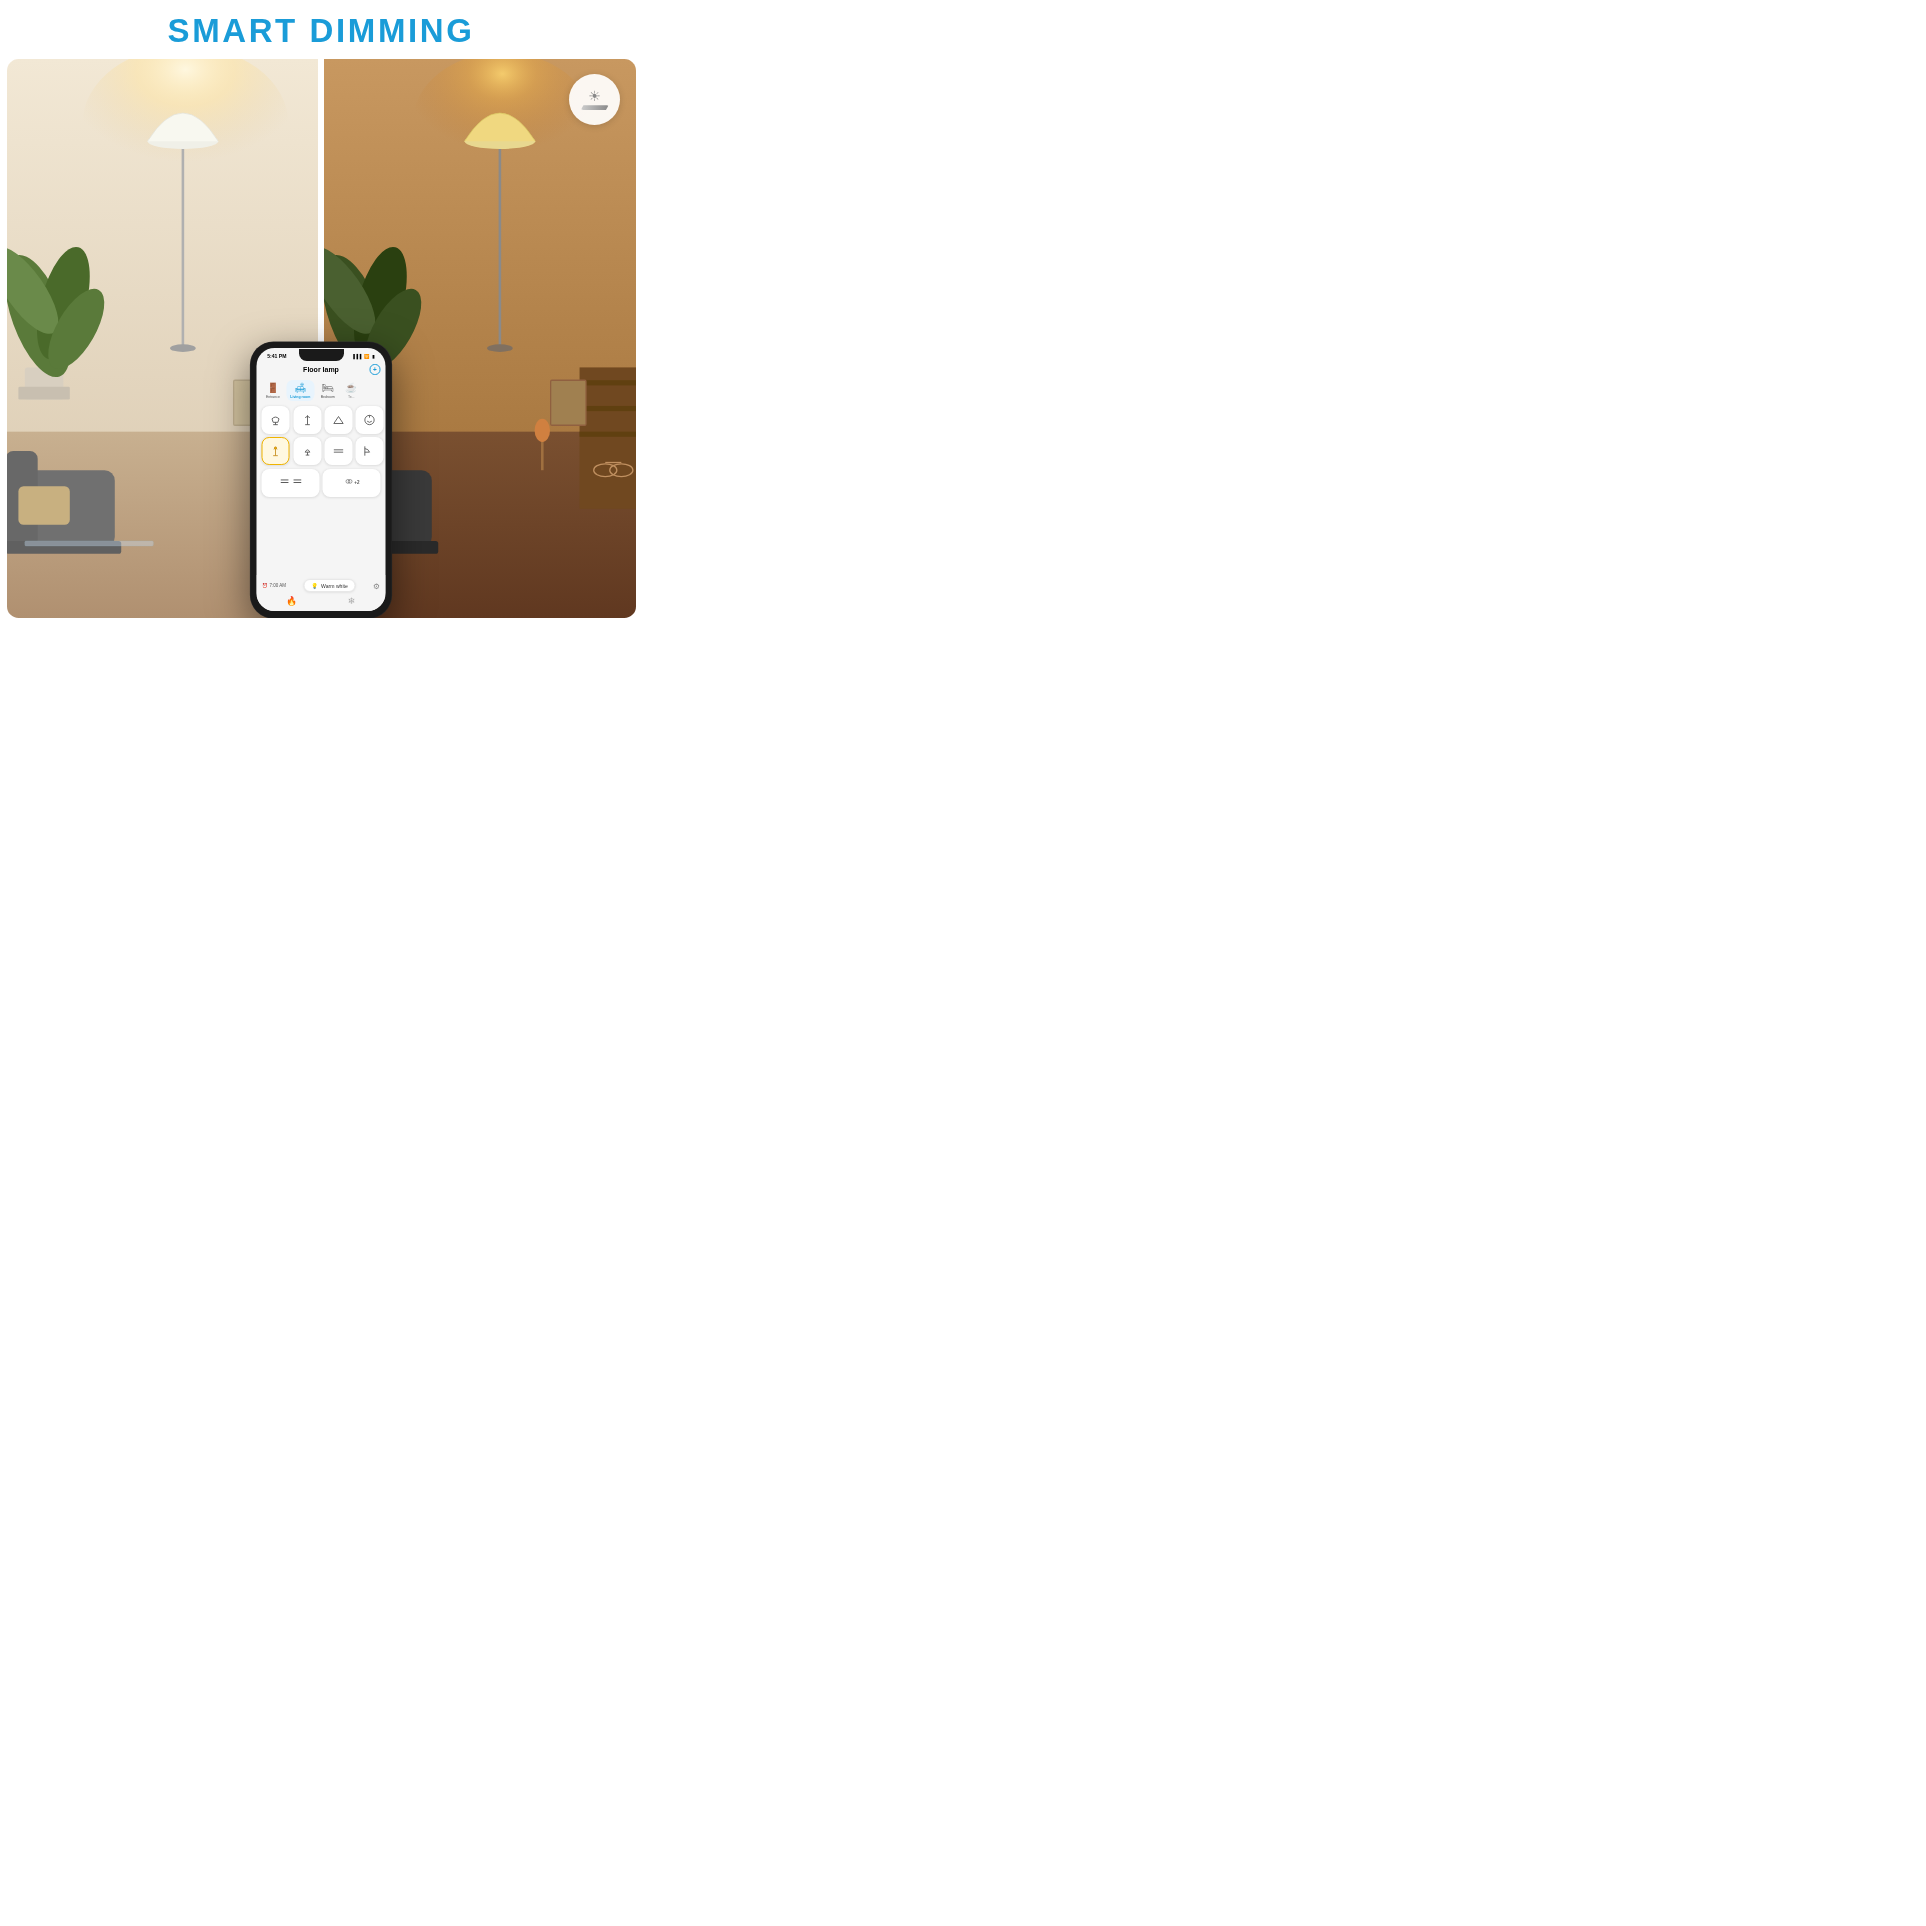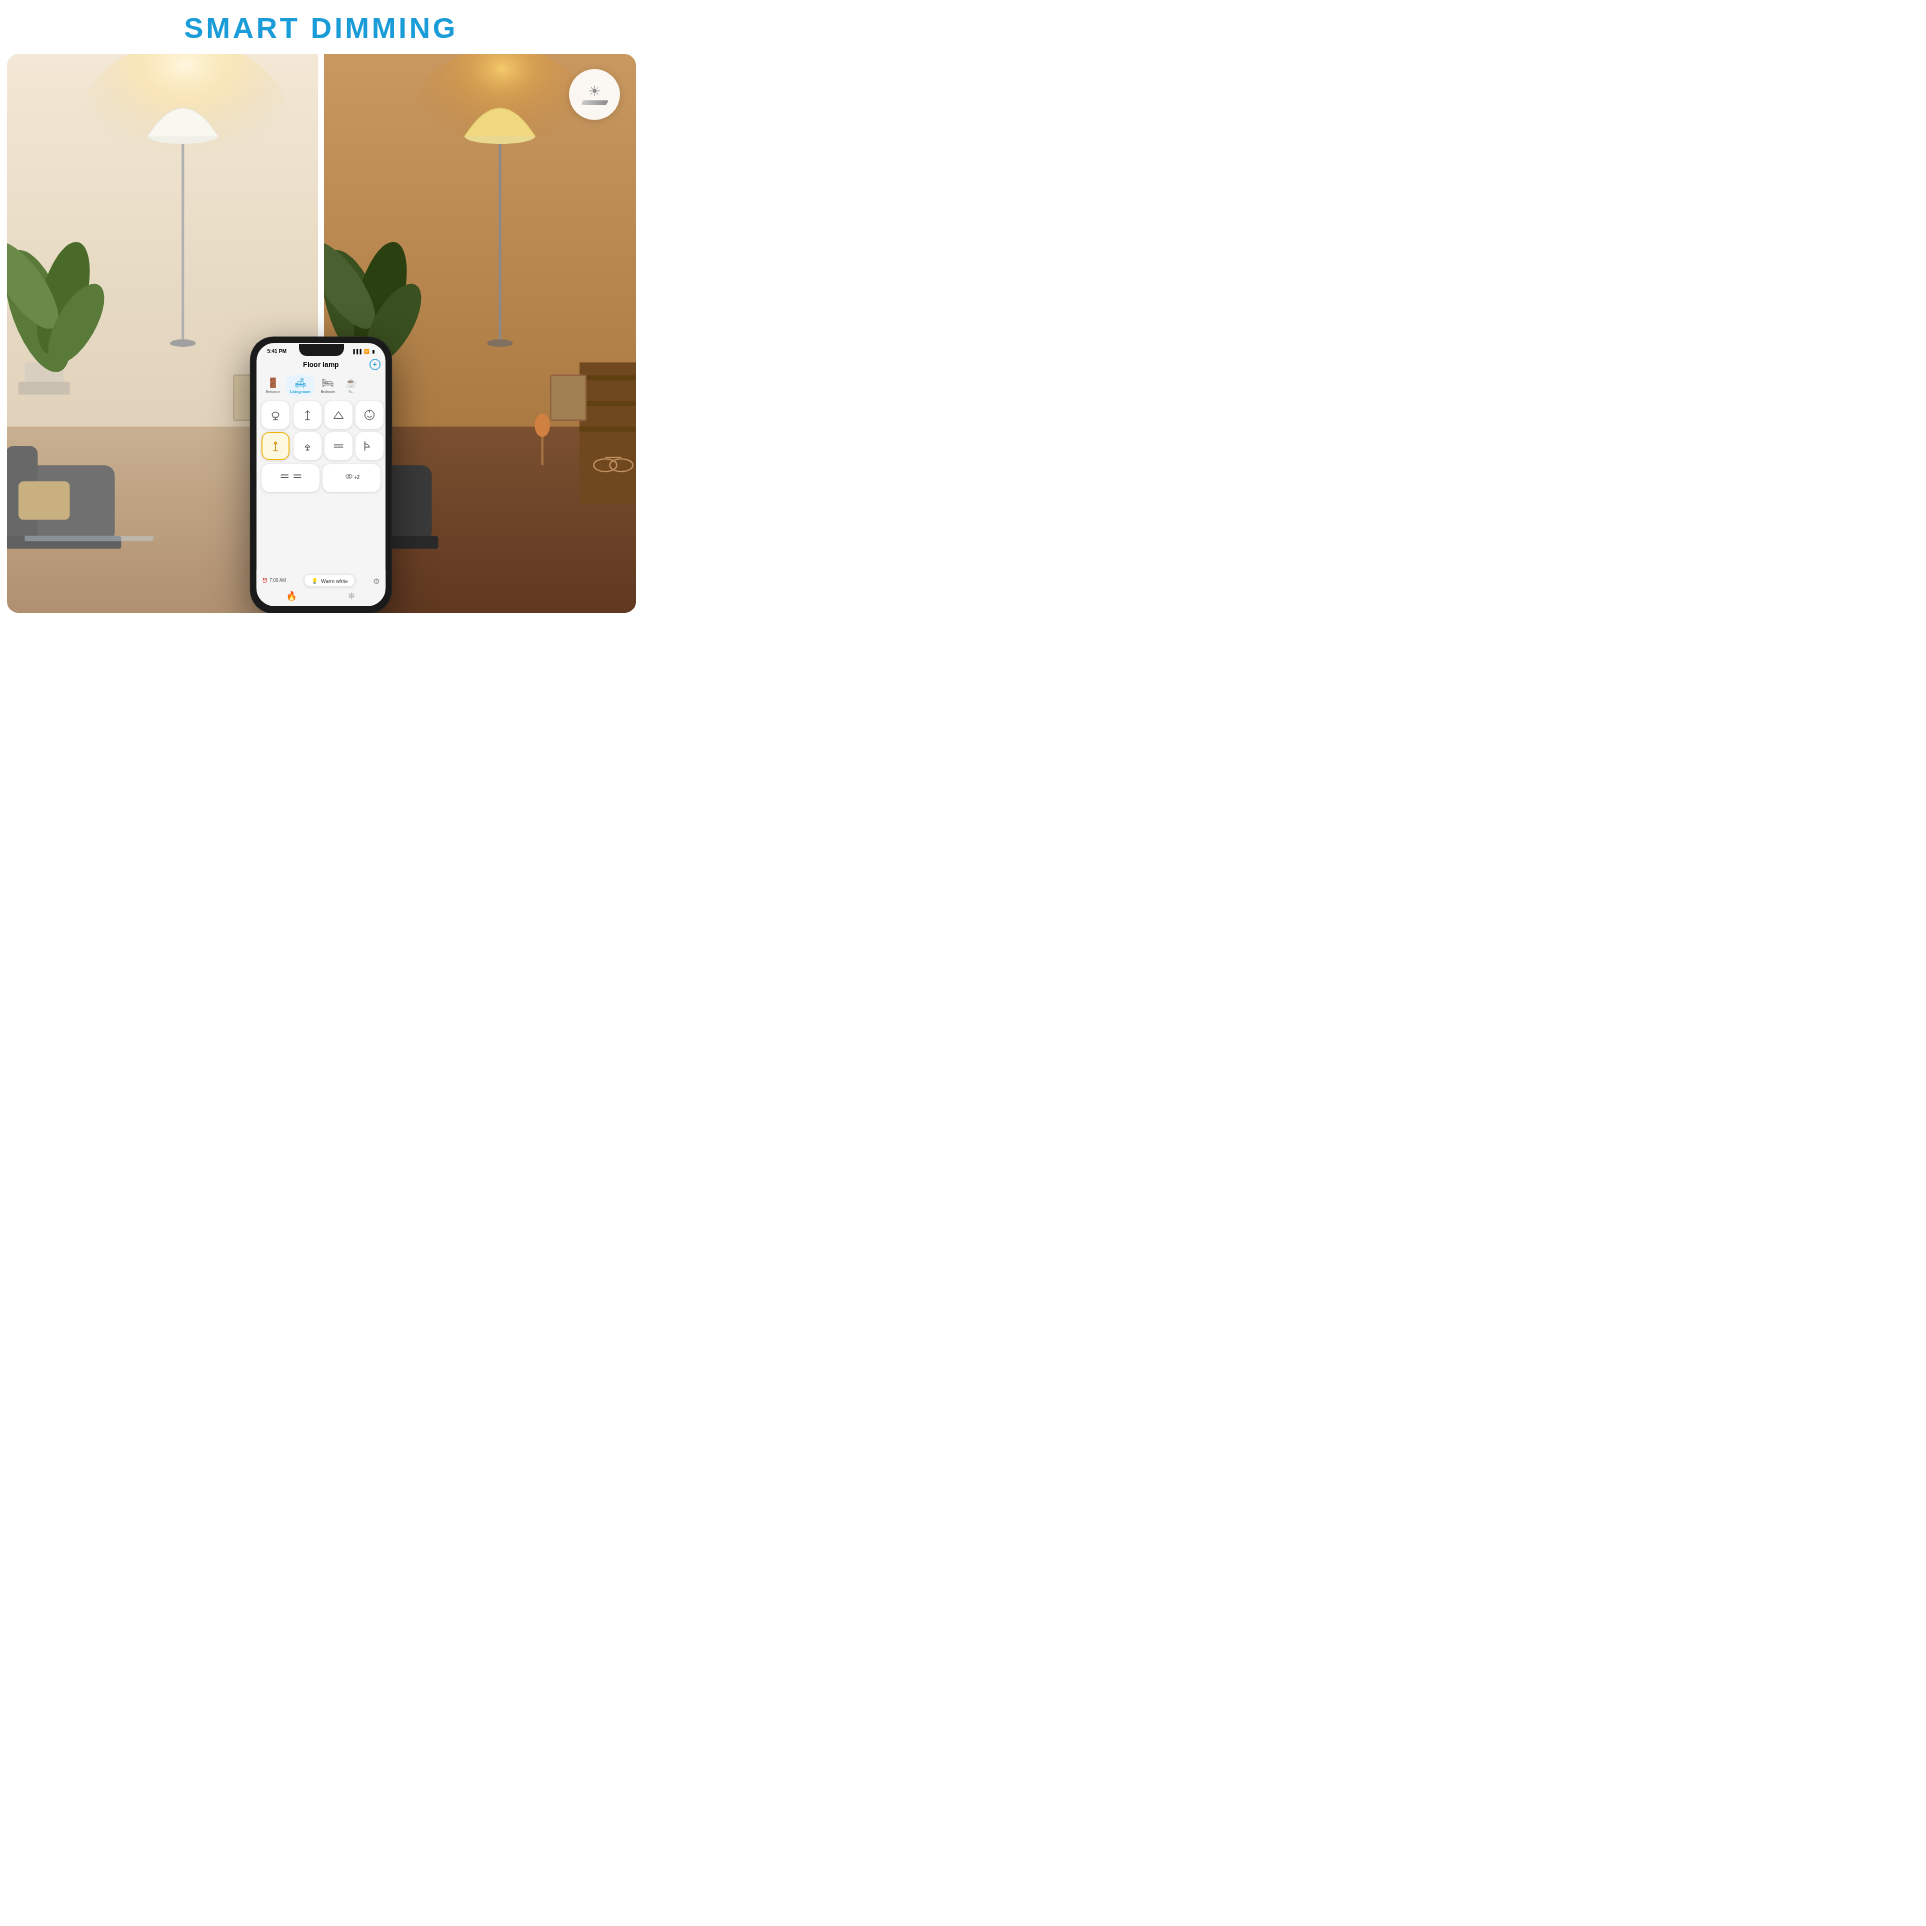--- a/index.html
+++ b/index.html
@@ -286,21 +286,21 @@
       top: 0;
       left: 0;
     }
   </style>
 </head>
 <body>
 
 <div class="page-wrapper">
 
   <div class="header">
-    <h1 class="main-title" style="color: #1a9cd8; font-size: 29px; font-weight: 900; letter-spacing: 2.6px;">SMART DIMMING</h1>
+    <h1 class="main-title" style="color: #1a9cd8; font-size: 33px; font-weight: 900; letter-spacing: 2.6px;">SMART DIMMING</h1>
   </div>
 
   <div class="images-container">
 
     <div class="room-image">
       <svg class="room-svg-left" viewBox="0 0 490 870" preserveAspectRatio="xMidYMid slice">
 
         <rect x="0" y="0" width="490" height="620" fill="url(#wallGradLeft)"></rect>
 
         <rect x="0" y="580" width="490" height="290" fill="url(#floorGradLeft)"></rect>

